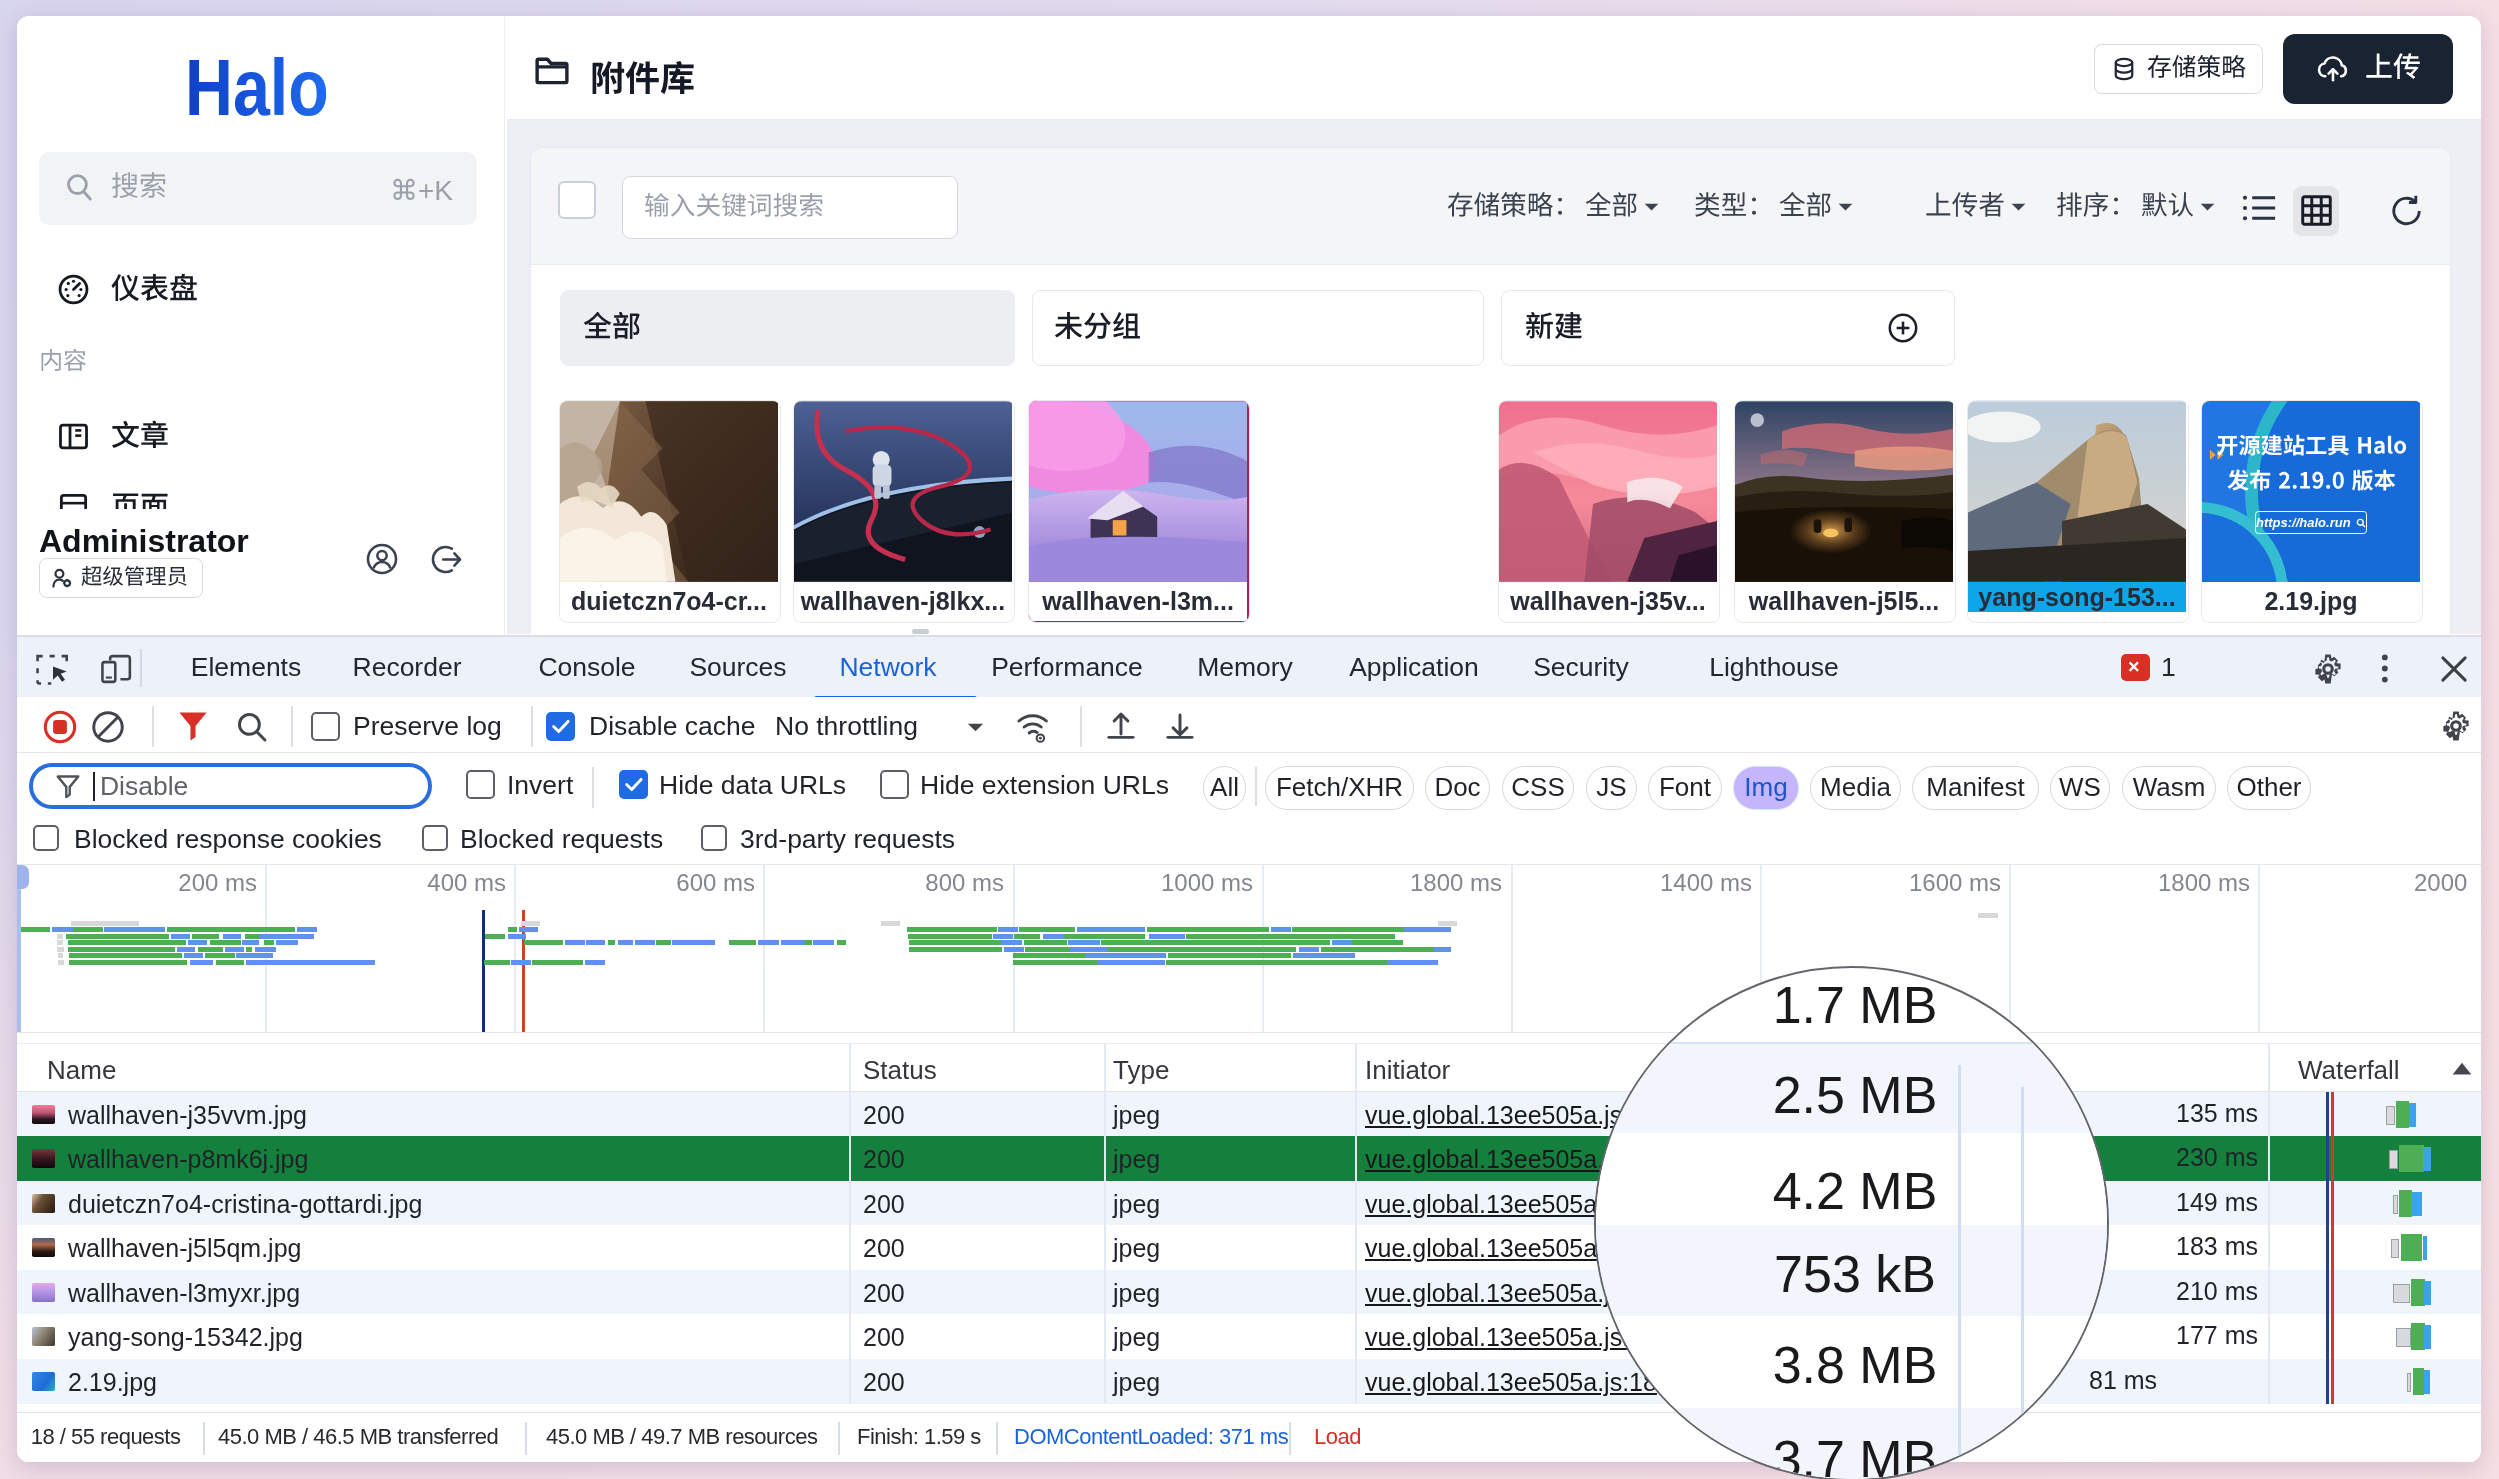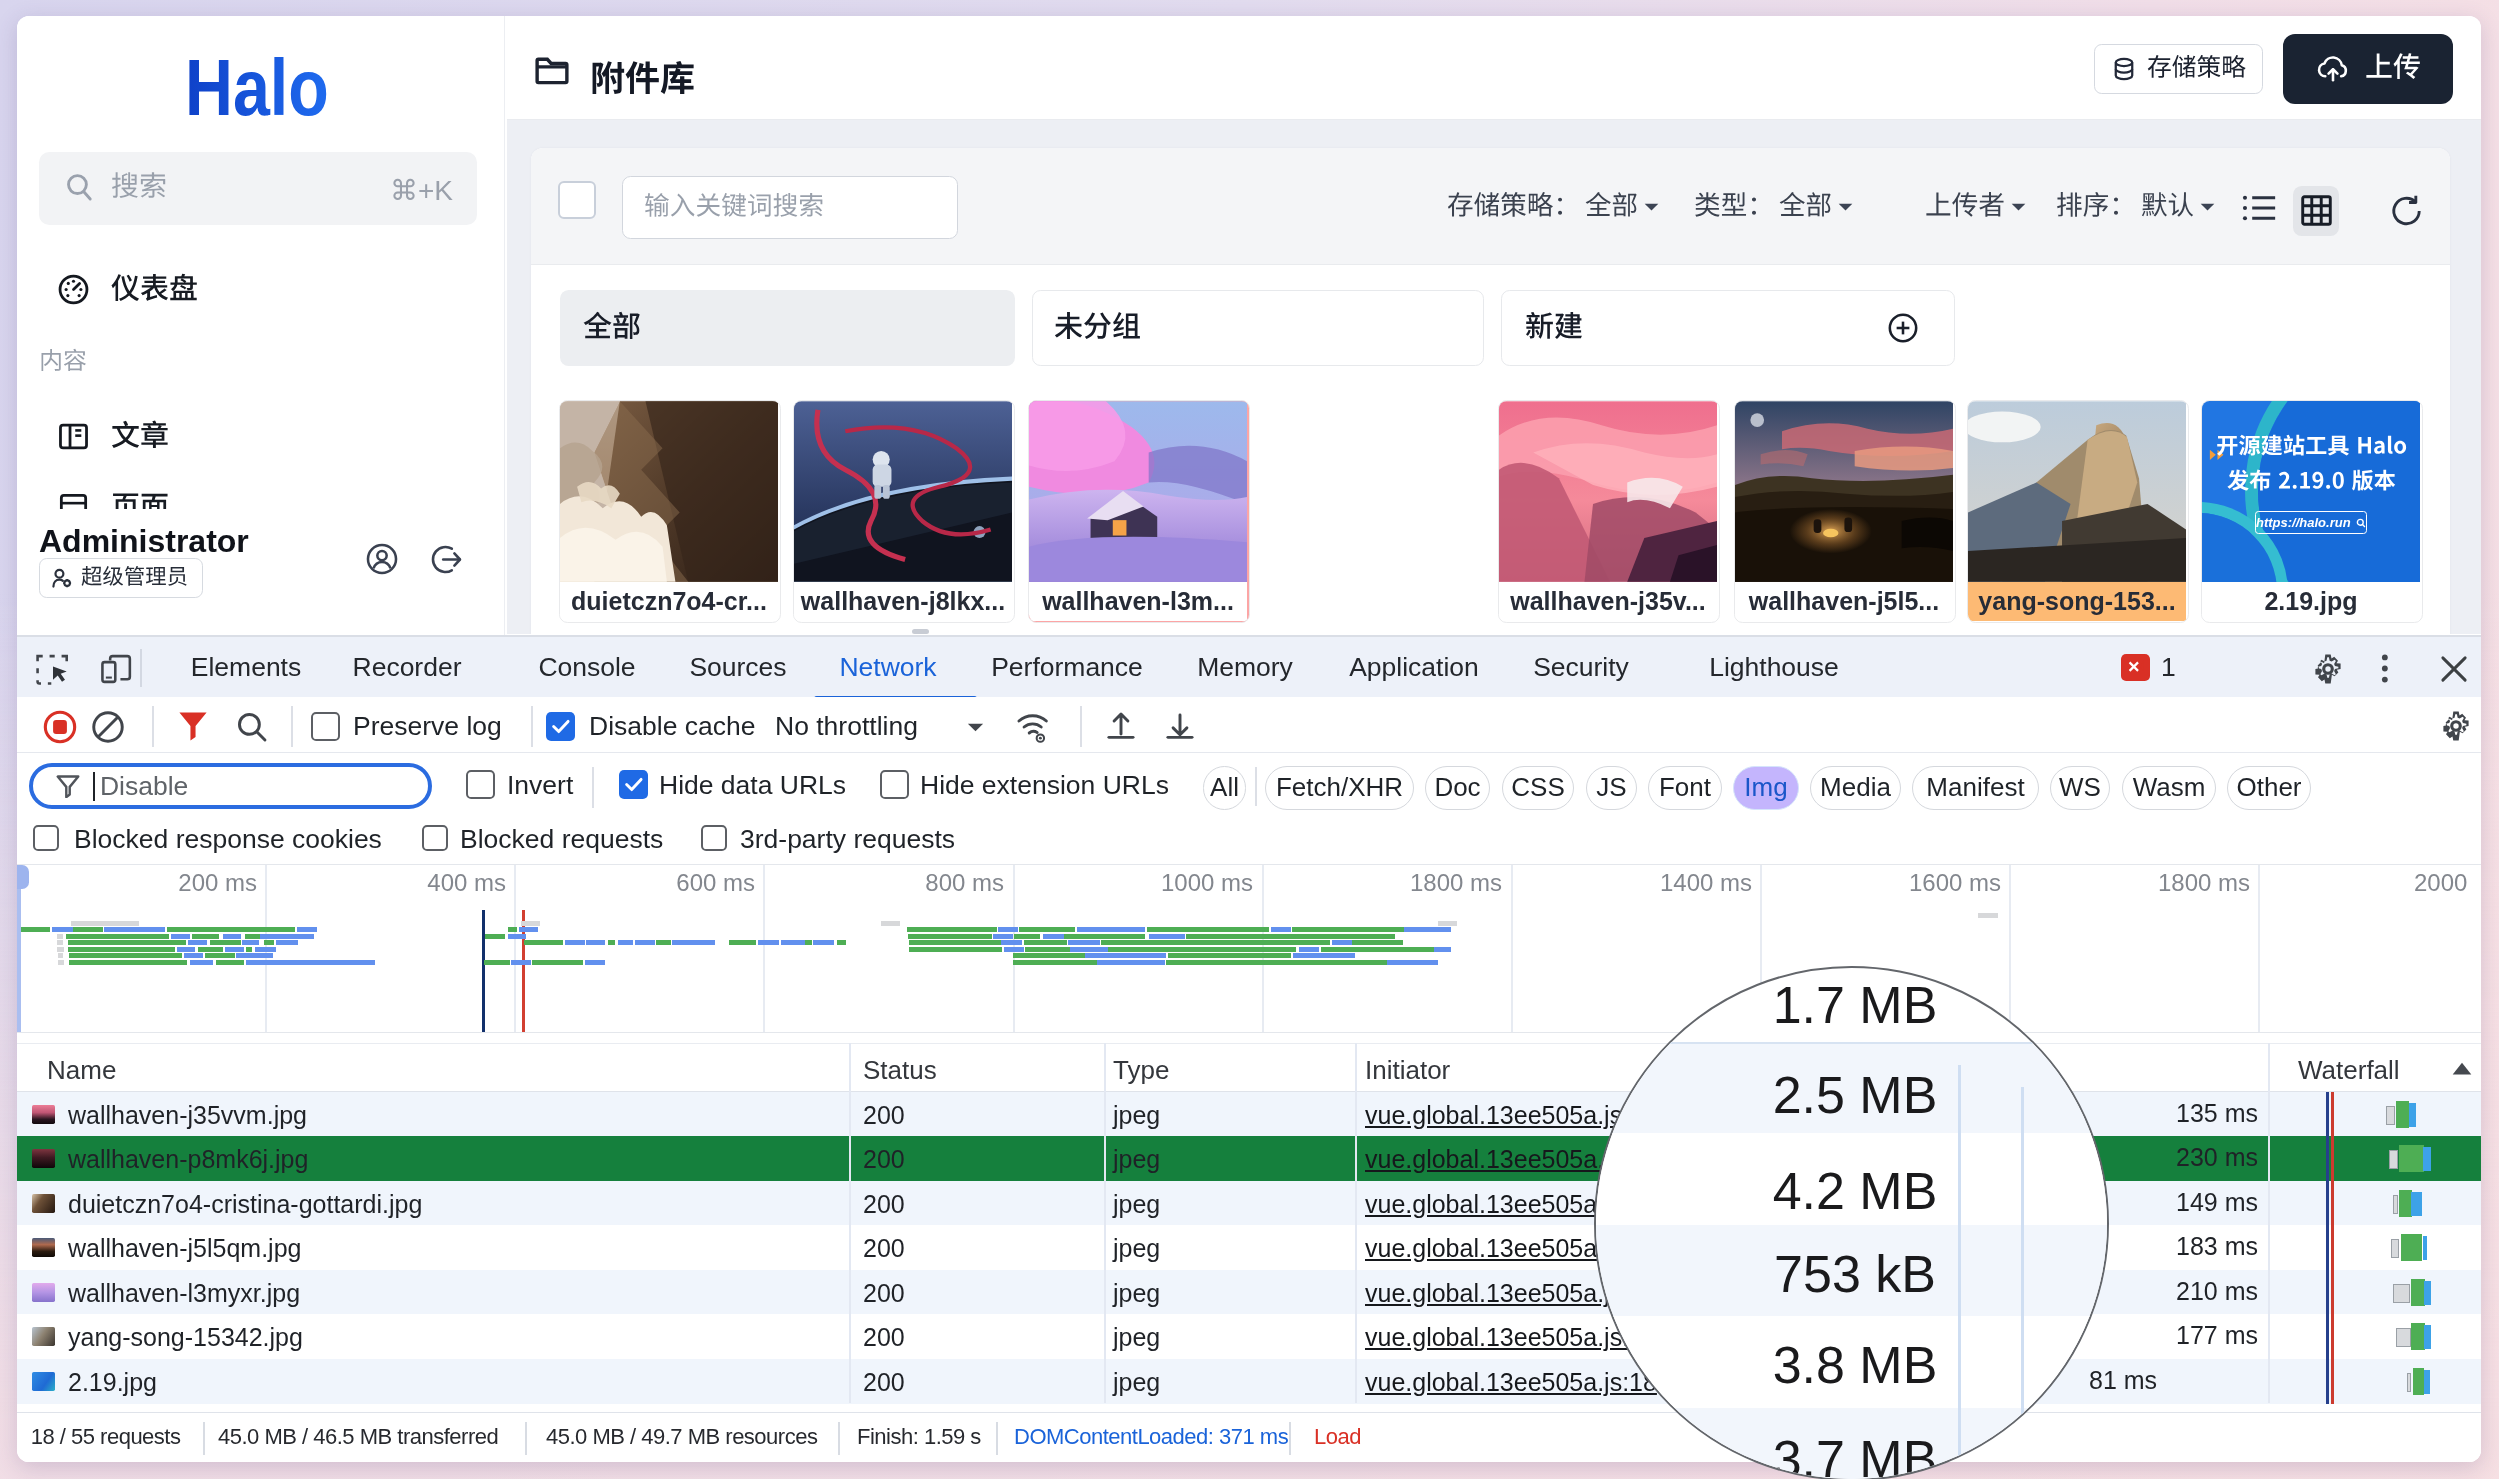--- a/index.html
+++ b/index.html
@@ -301,21 +301,21 @@
 <g transform="translate(88,60)">
 <circle cx="14" cy="8" r="10" fill="#dde4ee"></circle>
 <rect x="4" y="14" width="22" height="26" rx="6" fill="#cdd6e4"></rect>
 <rect x="6" y="38" width="8" height="16" rx="3" fill="#b9c4d6"></rect>
 <rect x="16" y="38" width="8" height="16" rx="3" fill="#b9c4d6"></rect>
 </g>
 </svg>
           </div>
 <div class="abs" style="left:0;top:181px;width:218px;height:39px;background:#fff;display:flex;align-items:center;justify-content:center;font-size:25px;font-weight:bold;color:#272c37">wallhaven-j8lkx...</div>
 </div>
-<div class="abs" style="left:497px;top:252px;width:222px;height:223px;border:1.7px solid #e9eaec;border-radius:8.6px;background:#fca5a5;overflow:hidden">
+<div class="abs" style="left:497px;top:252px;width:222px;height:223px;border:1.7px solid #e9eaec;border-radius:8.6px;background:#be185d;overflow:hidden">
 <div class="abs" style="left:0;top:0;width:218px;height:181px">
             <svg width="218" height="181" viewBox="0 0 255 211">
 <defs>
 <linearGradient id="t3a" x1="0" y1="0" x2="0" y2="1">
                   <stop offset="0" stop-color="#9db9ec"></stop>
                   <stop offset="1" stop-color="#b3a2e8"></stop>
                 </linearGradient>
 <linearGradient id="t3g" x1="0" y1="0" x2="0" y2="1">
                   <stop offset="0" stop-color="#cdb4ef"></stop>
                   <stop offset="1" stop-color="#8d76d2"></stop>
@@ -405,21 +405,21 @@
 <rect width="255" height="211" fill="url(#t7s)"></rect>
 <ellipse cx="40" cy="30" rx="45" ry="18" fill="#f2f4f4"></ellipse>
 <path d="M150 28 Q175 18 185 45 L195 80 L145 80 Z" fill="url(#t7r)"></path>
 <path d="M80 95 L140 45 Q165 25 185 40 L200 90 L210 211 L40 211 Z" fill="#a08b6c"></path>
 <path d="M140 45 Q168 26 186 42 L198 95 L160 211 L118 211 Z" fill="#c8ab82"></path>
 <path d="M0 130 L80 95 L120 120 L90 211 L0 211 Z" fill="#5d6b7d"></path>
 <path d="M110 140 L210 120 L255 150 L255 211 L110 211 Z" fill="#413a32"></path>
 <path d="M0 175 L255 160 L255 211 L0 211 Z" fill="#2b2622"></path>
 </svg>
           </div>
-<div class="abs" style="left:0;top:181px;width:218px;height:39px;background:#fdba74;display:flex;align-items:center;justify-content:center;font-size:25px;font-weight:bold;color:#272c37">yang-song-153...</div>
+<div class="abs" style="left:0;top:181px;width:218px;height:30px;background:#0ea5e9;display:flex;align-items:center;justify-content:center;font-size:25px;font-weight:bold;color:#272c37">yang-song-153...</div>
 </div>
 <div class="abs" style="left:1670px;top:252px;width:222px;height:223px;border:1.7px solid #e9eaec;border-radius:8.6px;background:#fff;overflow:hidden">
 <div class="abs" style="left:0;top:0;width:218px;height:181px;background:#2176e2;overflow:hidden">
 <div class="abs" style="left:43px;top:-73px;width:325px;height:325px;border-radius:50%;border:13px solid #2db5ca;box-sizing:border-box"></div>
 <div class="abs" style="left:56px;top:-60px;width:300px;height:300px;border-radius:50%;background:#176bd8"></div>
 <div class="abs" style="left:-94px;top:101px;width:180px;height:180px;border-radius:50%;border:11px solid #35bdd1;box-sizing:border-box"></div>
 <div class="abs" style="left:-83px;top:112px;width:158px;height:158px;border-radius:50%;background:#1a70da"></div>
 <div class="abs" style="left:6.8px;top:47px">
               <svg width="17" height="13.7" viewBox="0 0 20 16">
                 <path d="M1 2l7 6-7 6z" fill="#f59e3c"></path>

